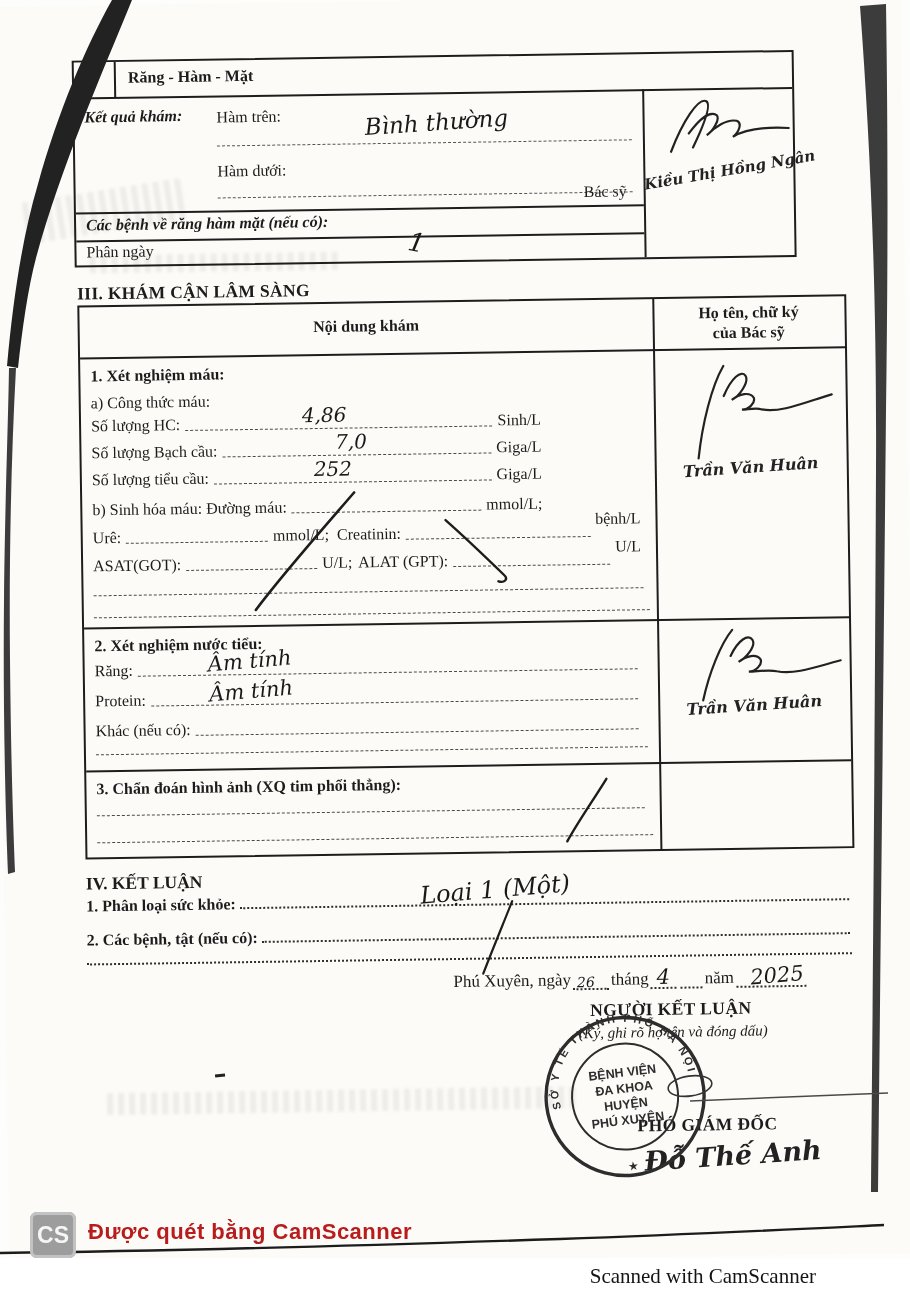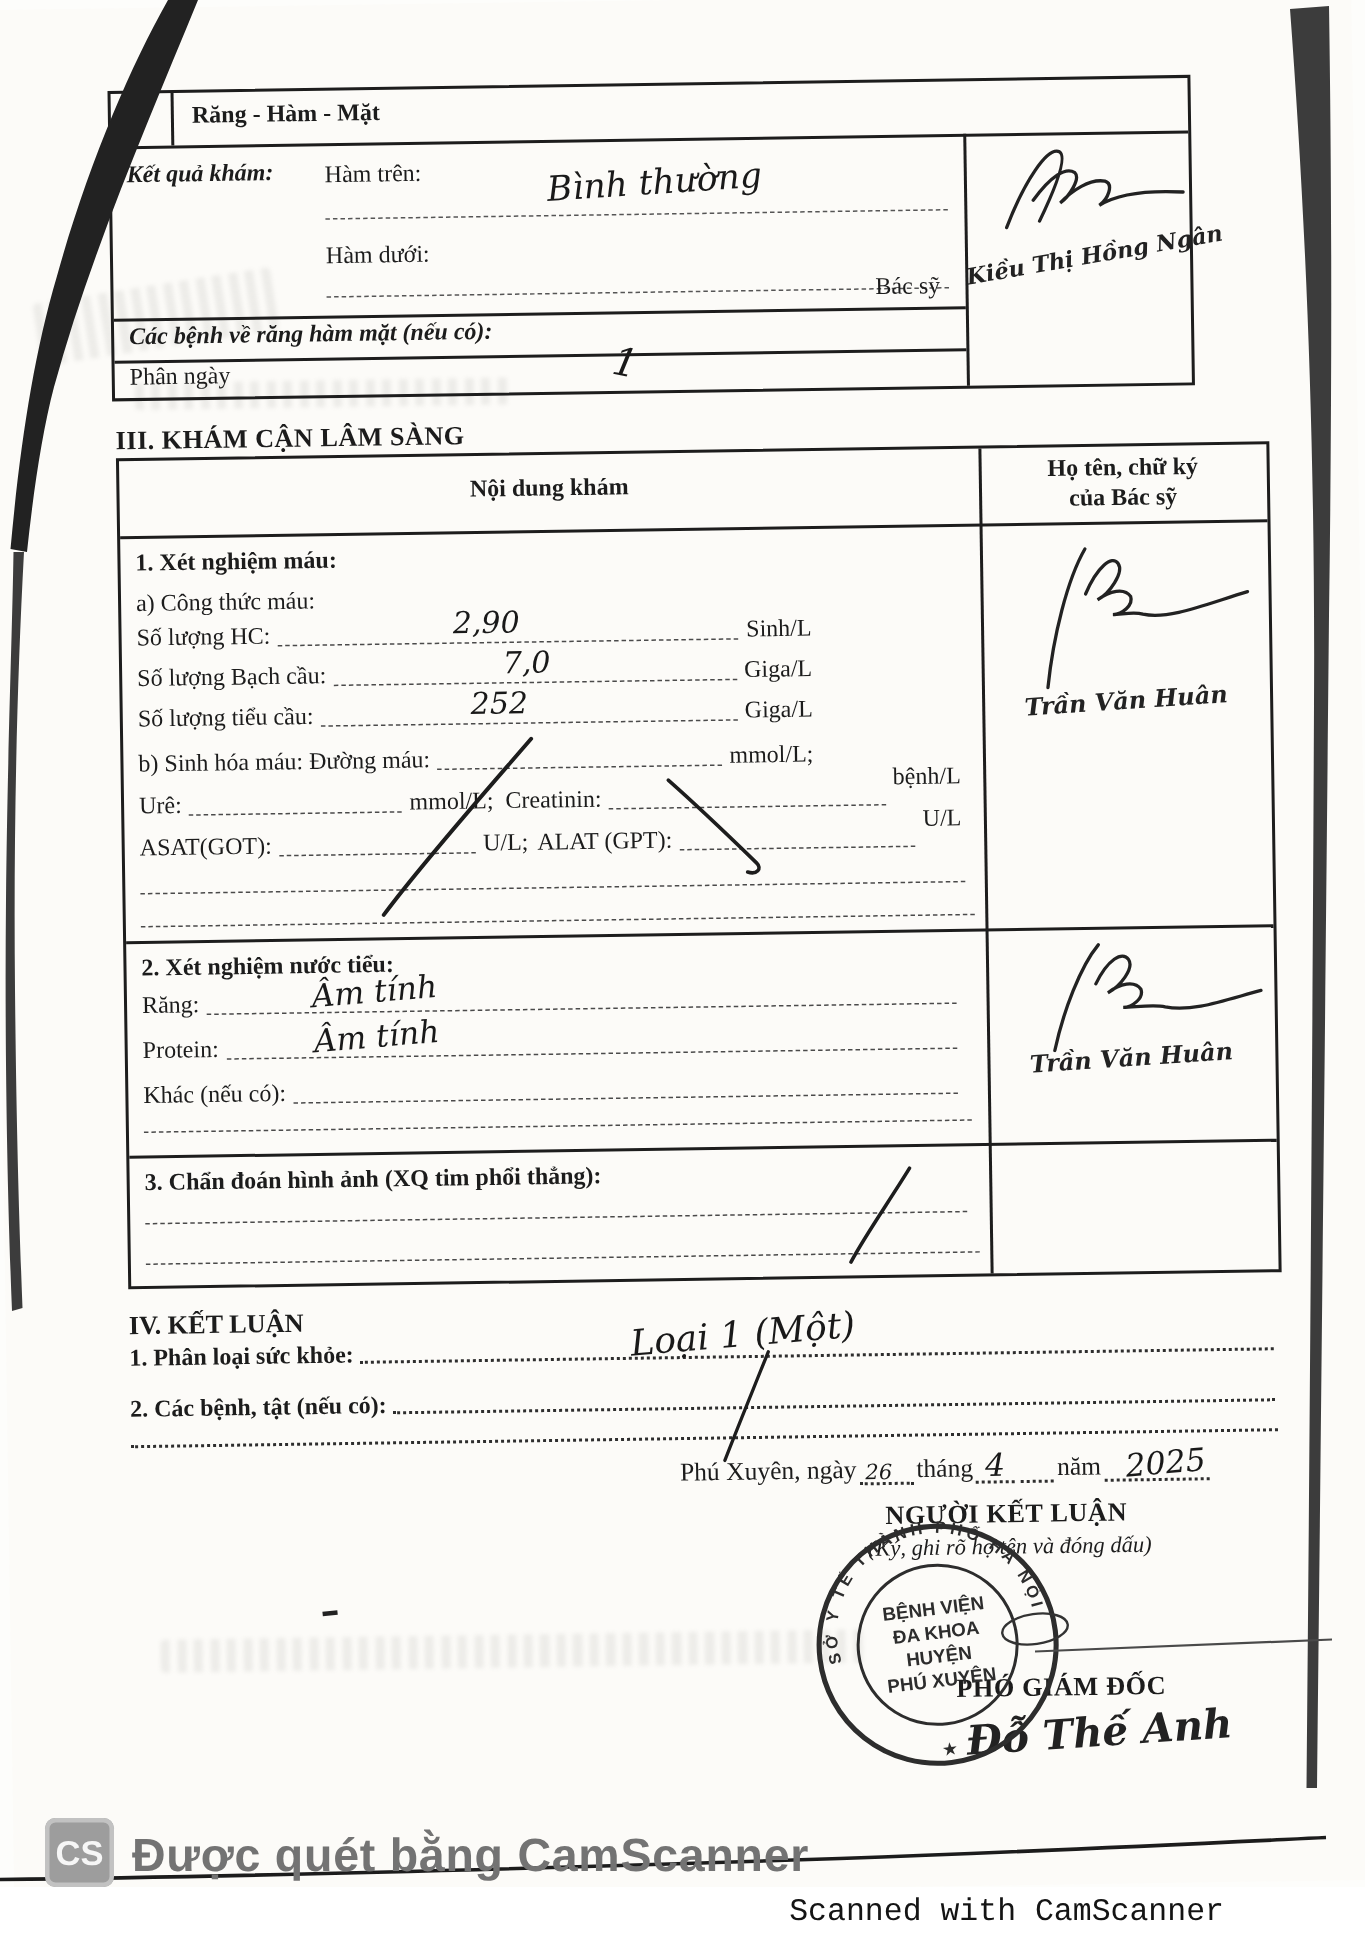--- a/index.html
+++ b/index.html
@@ -25,23 +25,23 @@
   .leader{flex:1;border-bottom:2.2px dotted #2e2e2e;margin:0 2px 4px 4px;height:10px;position:relative;}
   .dotseg{display:inline-block;border-bottom:2.2px dotted #2e2e2e;height:12px;position:relative;margin:0 2px;}
   .smudge{position:absolute;background:repeating-linear-gradient(90deg,#8a8a84 0 6px,transparent 6px 11px);
           opacity:0.13;filter:blur(1.5px);border-radius:3px;}
   svg{display:block;}
   
   .cs-badge{position:absolute;left:30px;top:1212px;width:46px;height:46px;background:#9d9d9d;
             border-radius:7px;box-shadow:inset 0 0 0 3px #c2c2c2;display:flex;align-items:center;justify-content:center;
             font-family:"Liberation Sans",sans-serif;font-weight:bold;font-size:23px;color:#f6f6f6;}
   .cs-wm{position:absolute;left:88px;top:1219px;font-family:"Liberation Sans",sans-serif;
-         font-size:31px;font-weight:bold;color:#737373;letter-spacing:0.5px;text-align:center;}
+         font-size:22px;font-weight:bold;color:#b91c1c;letter-spacing:0.5px;text-align:center;}
   .bottom-strip{position:absolute;left:0;top:1258px;width:910px;height:38px;background:#ffffff;}
-  .scanned{position:absolute;right:94px;top:6px;font-family:Liberation Mono, monospace;
+  .scanned{position:absolute;right:94px;top:6px;font-family:Liberation Serif, serif;
            font-size:21px;color:#141414;}
 </style>
 </head>
 <body>
 
 <div class="page">
 
   <div class="paper">
 
     <div class="smudge" style="left:30px;top:185px;width:160px;height:42px;transform:rotate(-8deg);"></div>
@@ -89,21 +89,21 @@
         <div>Họ tên, chữ ký</div>
         <div>của Bác sỹ</div>
       </div>
 
       <div class="abs lbl b" style="left:10px;top:60px;">1. Xét nghiệm máu:</div>
       <div class="abs lbl" style="left:10px;top:87px;">a) Công thức máu:</div>
 
       <div class="lrow" style="left:10px;top:110px;width:450px;">
         <span class="lbl">Số lượng HC:</span>
         <span class="dash">
-          <i class="hw val" style="left:38%;">2,90</i>
+          <i class="hw val" style="left:38%;">4,86</i>
         </span>
         <span class="lbl">Sinh/L</span>
       </div>
       <div class="lrow" style="left:10px;top:137px;width:450px;">
         <span class="lbl">Số lượng Bạch cầu:</span>
         <span class="dash">
           <i class="hw val" style="left:42%;">7,0</i>
         </span>
         <span class="lbl">Giga/L</span>
       </div>

